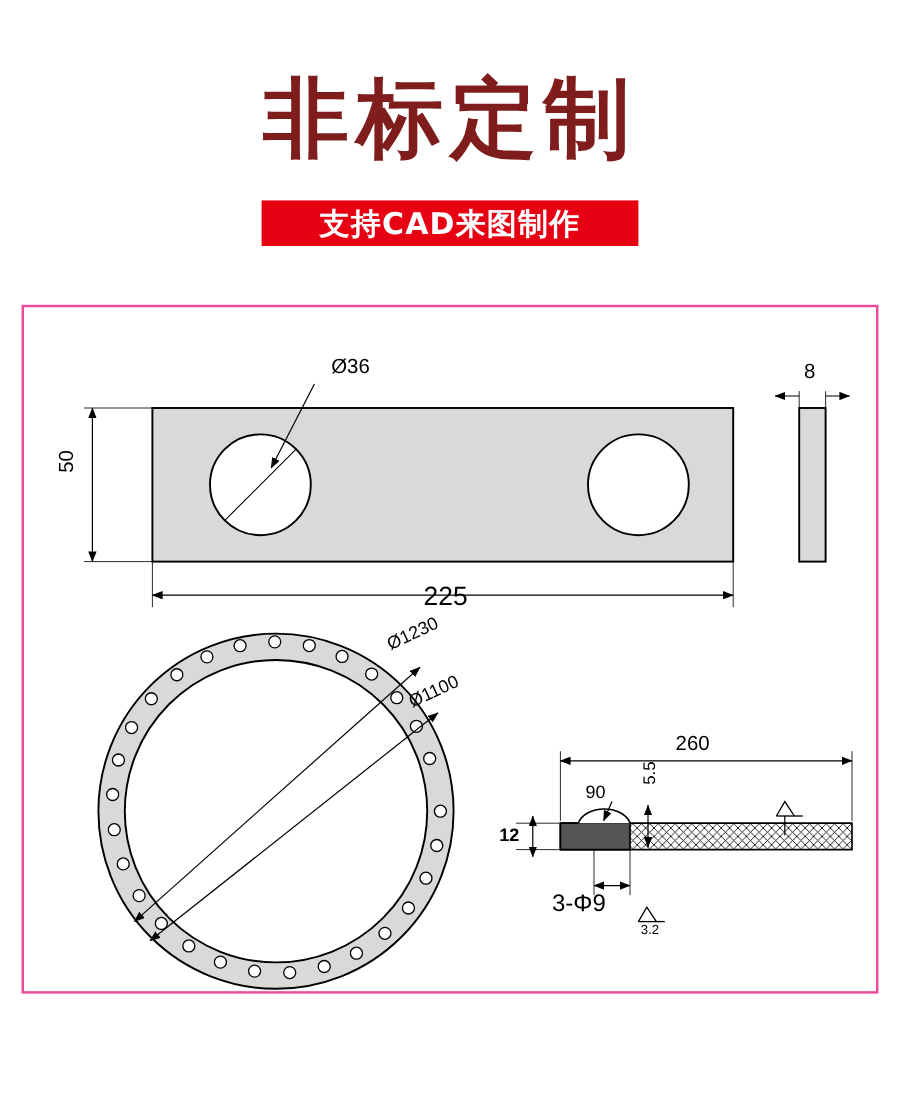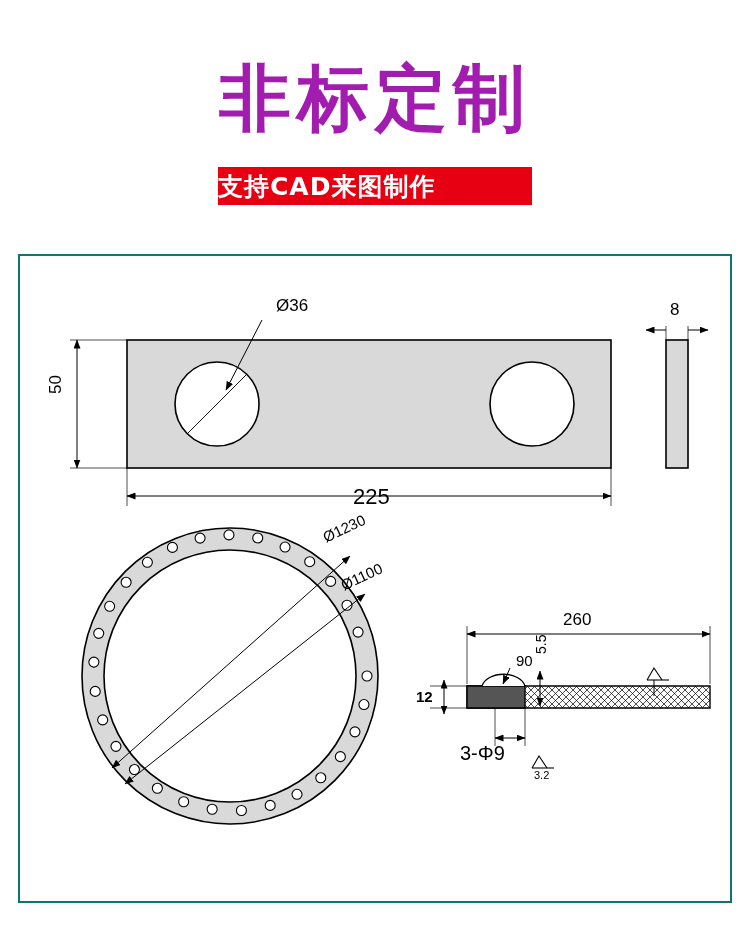--- a/index.html
+++ b/index.html
@@ -23,46 +23,47 @@
     width: 750px; height: 240px;
   }
   #main-title {
     position: absolute;
     left: 0; top: 62px;
     width: 750px;
     text-align: center;
     font-size: 72px;
     font-weight: 700;
     letter-spacing: 6px;
-    color: #a21caf;
+    color: #7f1d1d;
     font-family: "DejaVu Sans", sans-serif;
     line-height: 1;
   }
   #subtitle-badge {
     position: absolute;
     left: 218px; top: 167px;
     width: 314px; height: 38px;
     background: #e60012;
     display: flex;
     align-items: center;
+    justify-content: center;
   }
   #subtitle-text {
     color: #ffffff;
     font-size: 25px;
     font-weight: 700;
     letter-spacing: 1px;
     font-family: "DejaVu Sans", sans-serif;
   }
 
   
   #drawing-frame {
     position: absolute;
     left: 18px; top: 254px;
-    width: 714px; height: 649px;
-    border: 2px solid #0f766e;
+    width: 714px; height: 574px;
+    border: 2px solid #ec4899;
     background: #ffffff;
   }
 
   #svg-canvas {
     position: absolute;
     left: 0; top: 0;
   }
 
   .lbl {
     position: absolute;
@@ -206,21 +207,21 @@
     <div class="lbl" style="left:333px; top:228px; font-size:22px;">225</div>
 
     <div class="lbl" style="left:650px; top:44px; font-size:17px;">8</div>
 
     <div class="lbl" style="left:300px; top:274px; font-size:15px; transform:rotate(-25deg); transform-origin:left top;">Ø1230</div>
 
     <div class="lbl" style="left:318px; top:322px; font-size:15px; transform:rotate(-25deg); transform-origin:left top;">Ø1100</div>
 
     <div class="lbl" style="left:543px; top:354px; font-size:17px;">260</div>
 
-    <div class="lbl" style="left:468px; top:396px; font-size:15px;margin-left:28px;">90</div>
+    <div class="lbl" style="left:468px; top:396px; font-size:15px;">90</div>
 
     <div class="lbl" style="left:513px; top:398px; font-size:14px; transform:rotate(-90deg); transform-origin:left top;">5.5</div>
 
     <div class="lbl" style="left:396px; top:432px; font-size:15px;font-weight:bold;">12</div>
 
     <div class="lbl" style="left:440px; top:486px; font-size:20px;">3-Φ9</div>
 
     <div class="lbl" style="left:514px; top:513px; font-size:11px;">3.2</div>
 
   </div>

